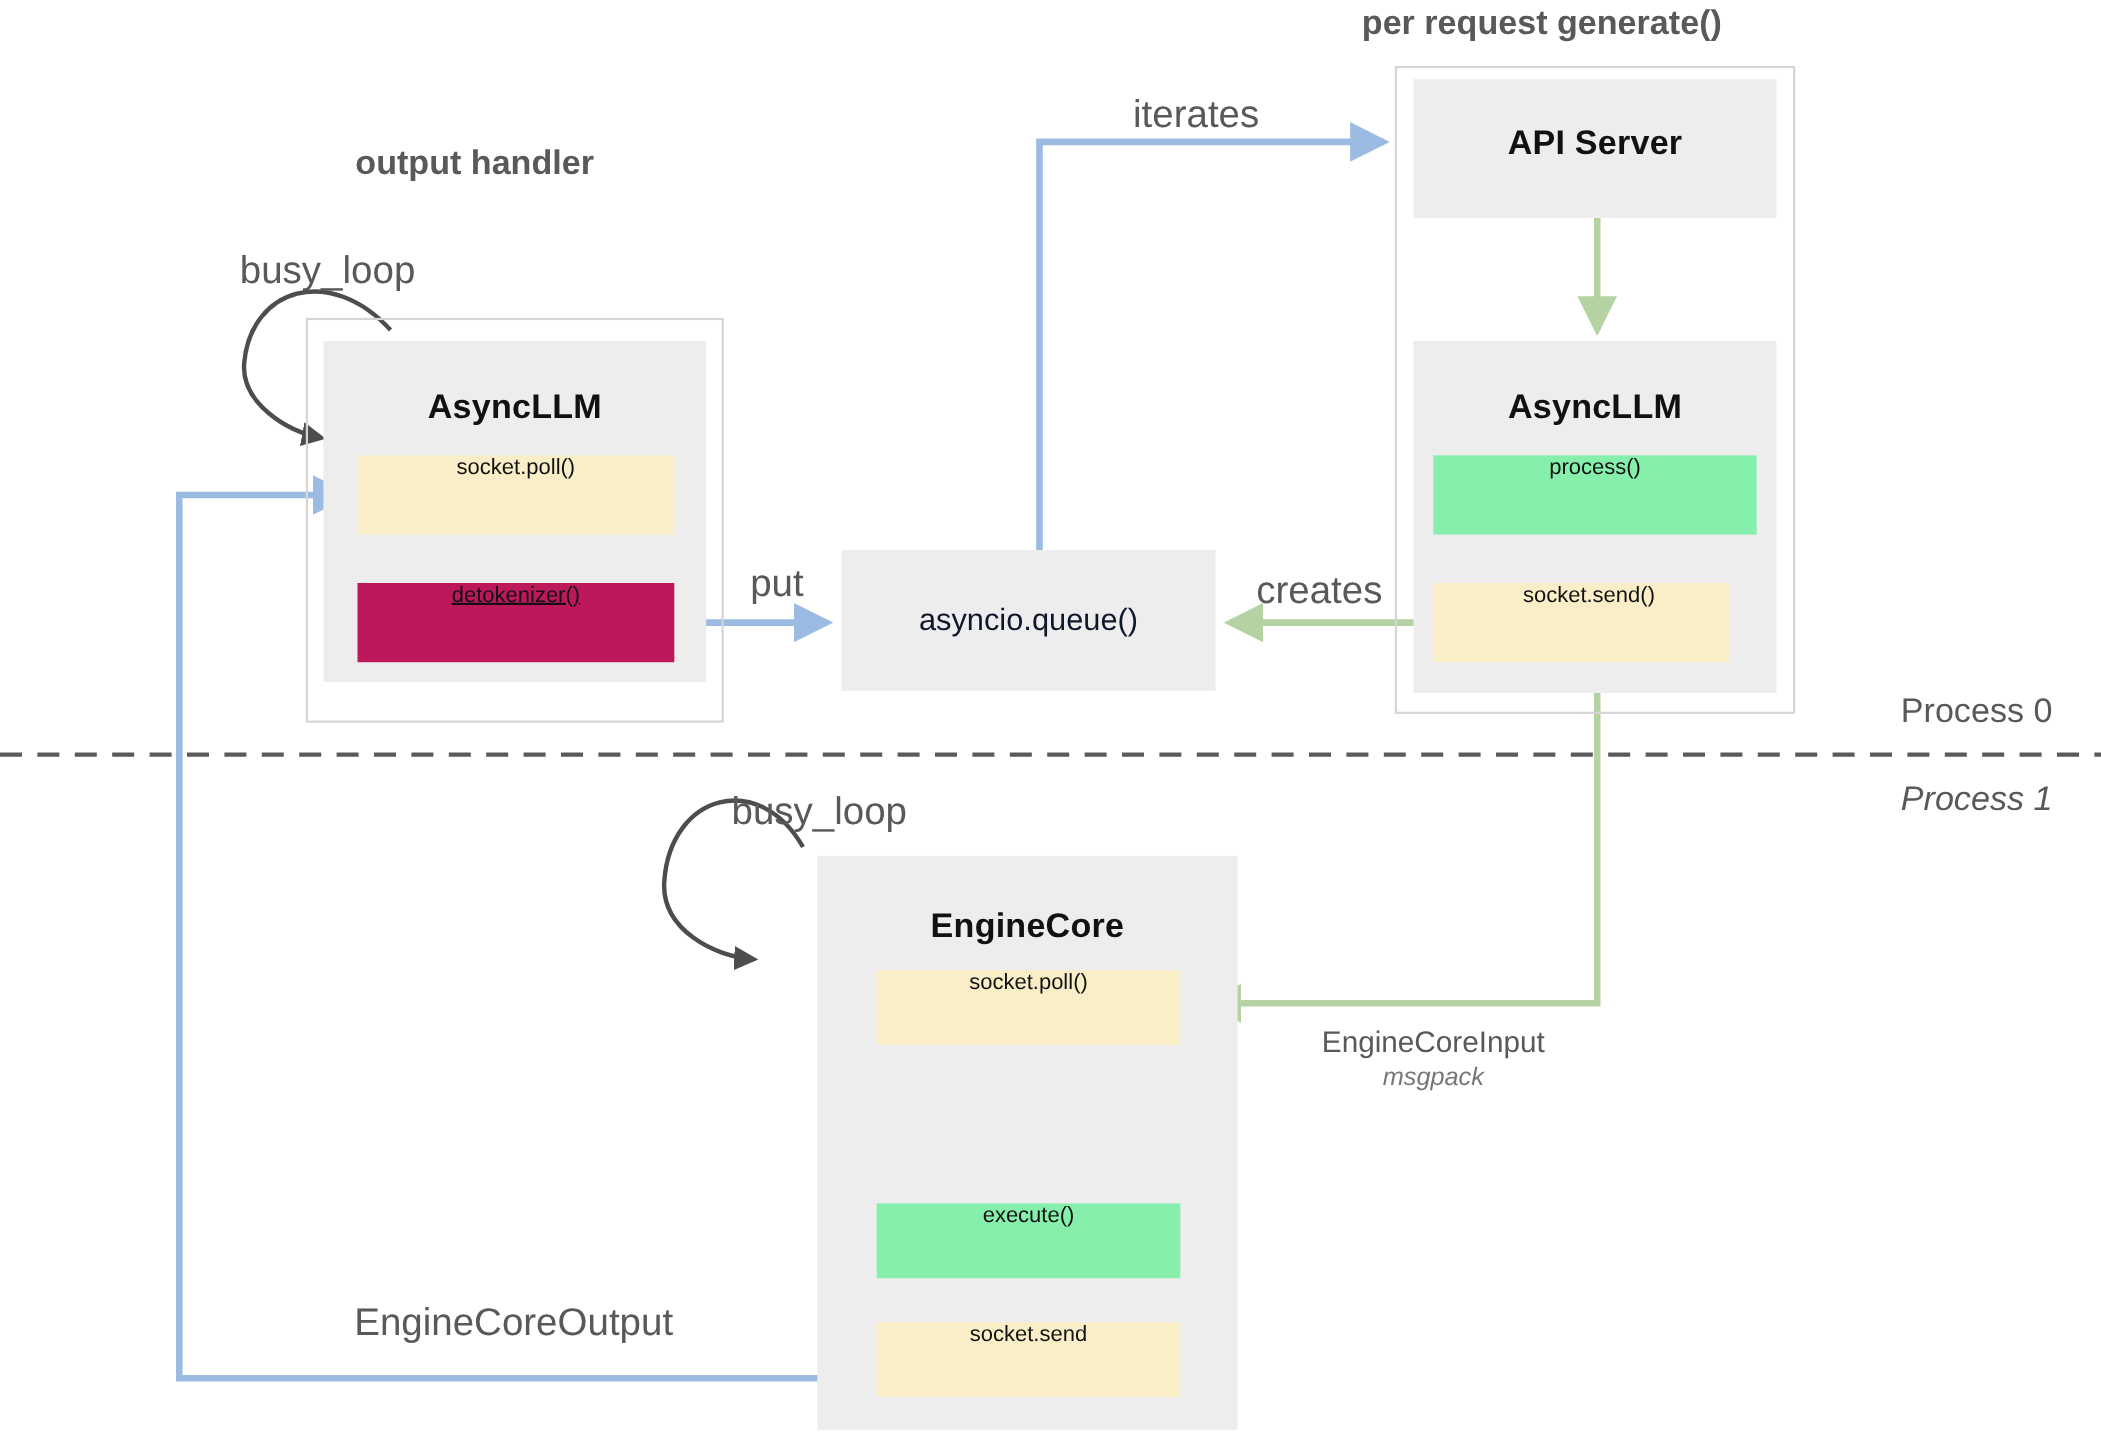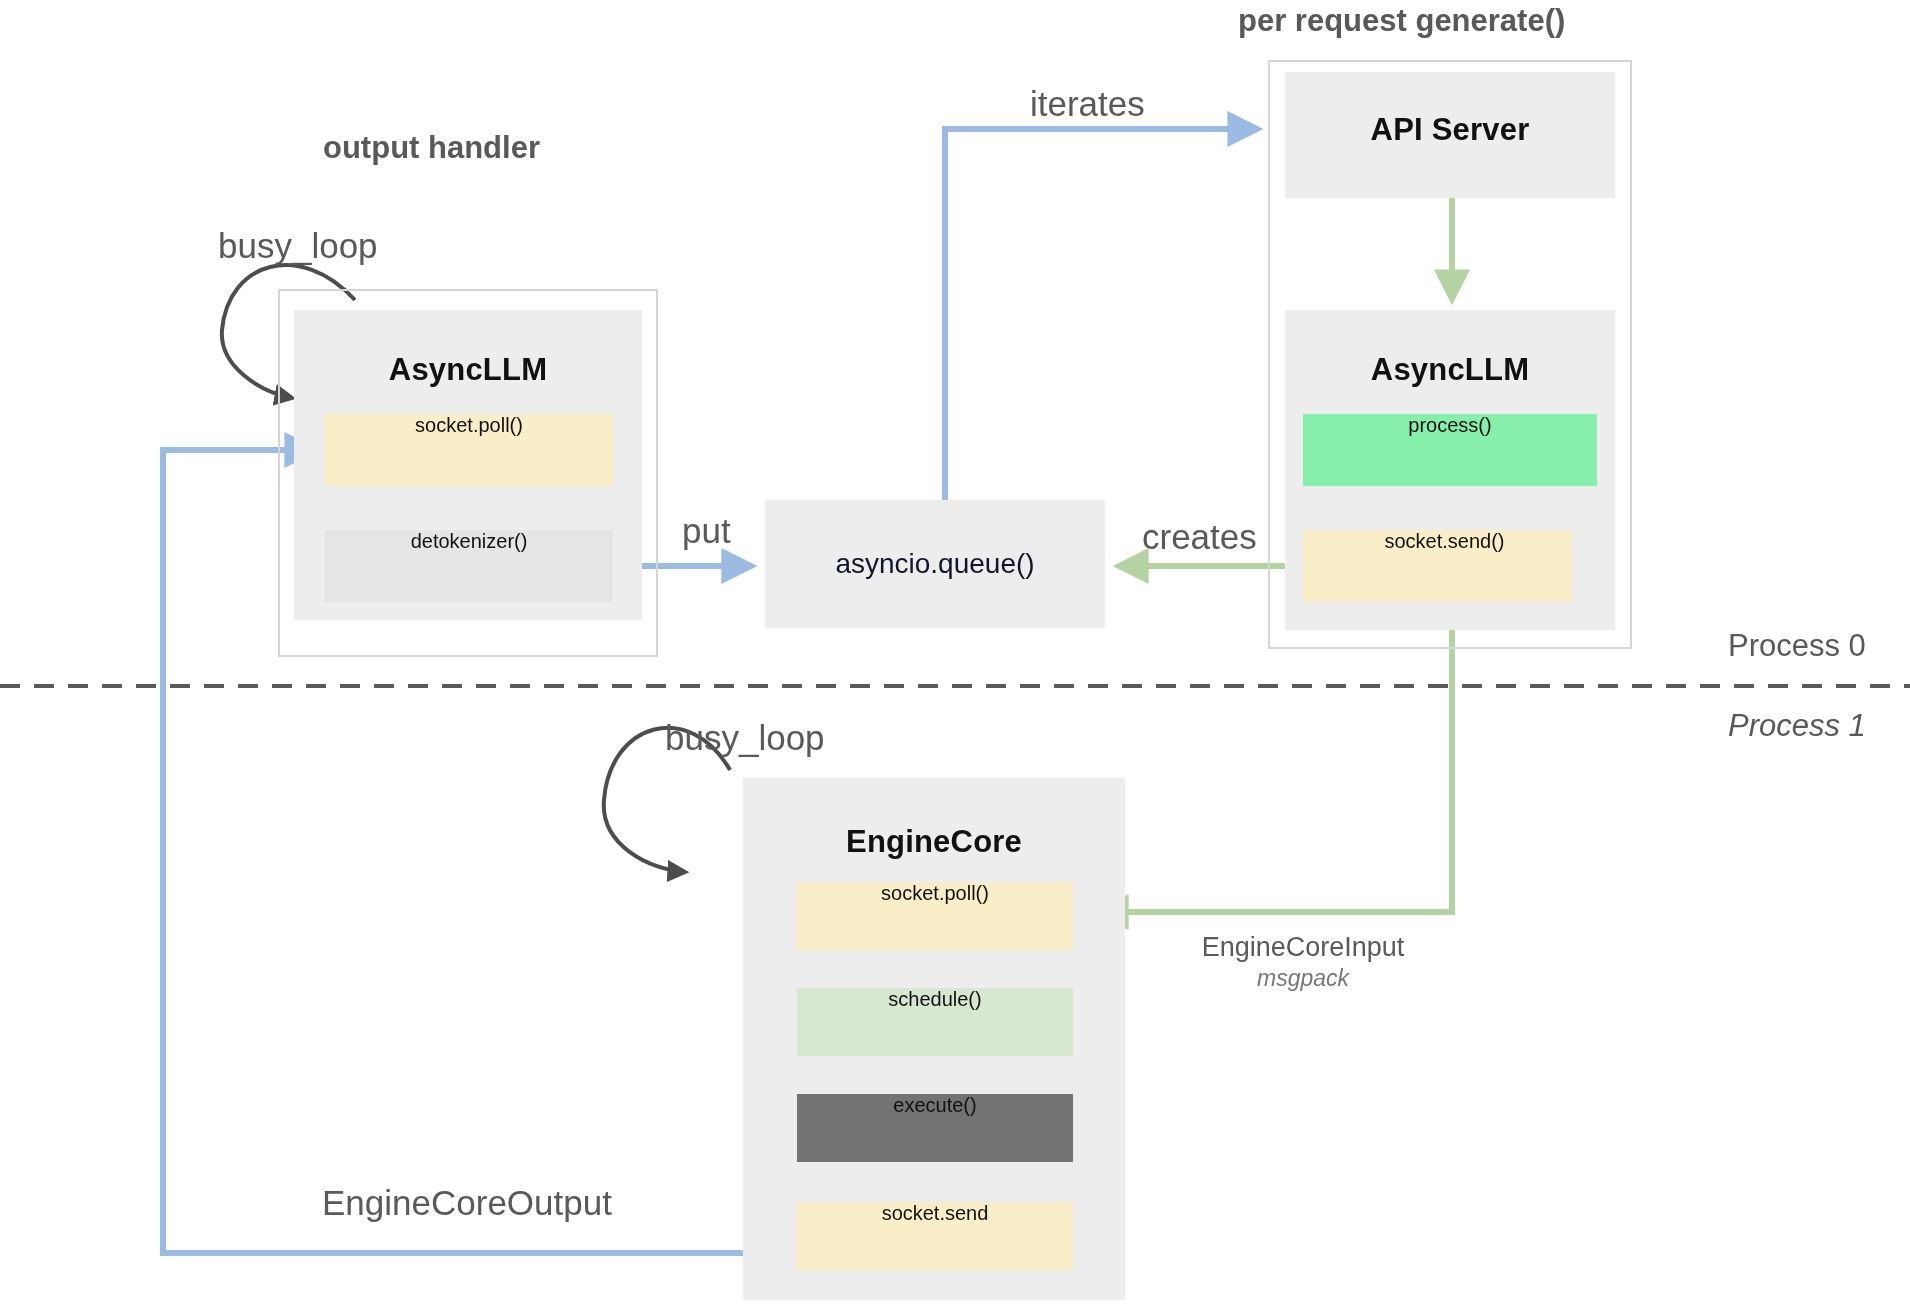--- a/index.html
+++ b/index.html
@@ -50,24 +50,24 @@
   .chip {
     position: absolute;
     display: flex;
     align-items: flex-start;
     justify-content: center;
     font-size: 20px;
     color: #111111;
     box-sizing: border-box;
   }
   .chip-yellow { background: #faeec8; }
-  .chip-pink   { background: #e5e5e5; }
+  .chip-pink   { background: #be185d; text-decoration: underline; }
   .chip-peach  { background: #86efac; }
   .chip-green  { background: #d8e8d0; }
-  .chip-blue   { background: #737373; }
+  .chip-blue   { background: #86efac; }
   
   .section-title {
     position: absolute;
     font-weight: bold;
     color: #595959;
     font-size: 31px;
     white-space: nowrap;
   }
   .edge-label {
     position: absolute;
@@ -188,23 +188,20 @@
   <div class="edge-label" style="left:665px; top:718px;">busy_loop</div>
 
   <div class="component" style="left:743px; top:778px; width:382px; height:522px;">
     <div class="component-title" style="top:46px;">EngineCore</div>
   </div>
 
   <div class="chip chip-yellow" style="left:797px; top:882px; width:276px; height:68px;">
     <span>socket.poll()</span>
   </div>
 
-  <div class="chip chip-green" style="left:797px; top:988px; width:276px; height:68px;">
-    <span>schedule()</span>
-  </div>
 
   <div class="chip chip-blue" style="left:797px; top:1094px; width:276px; height:68px;">
     <span>execute()</span>
   </div>
 
   <div class="chip chip-yellow" style="left:797px; top:1202px; width:276px; height:68px;">
     <span>socket.send</span>
   </div>
 
   <div class="payload-label" style="left:1178px; top:932px; width:250px;">

